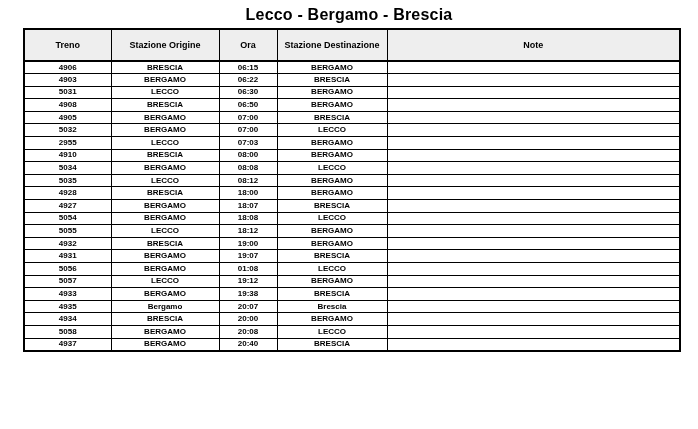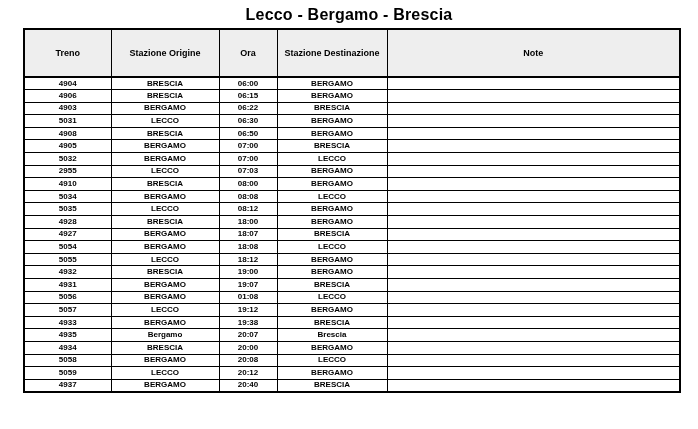--- a/index.html
+++ b/index.html
@@ -41,21 +41,21 @@
   table.timetable td {
     border: 1px solid #000000;
     text-align: center;
     vertical-align: middle;
     color: #000000;
     overflow: hidden;
     white-space: nowrap;
     padding: 0;
   }
   table.timetable th {
-    height: 48px;
+    height: 32px;
     font-size: 9px;
     font-weight: bold;
     background: #eeeeee;
     border-bottom: 2px solid #000000;
   }
   table.timetable td {
     height: 12.6px;
     line-height: 10px;
     font-size: 8px;
     font-weight: bold;
@@ -85,27 +85,20 @@
       <tr>
         <th>Treno</th>
         <th>Stazione Origine</th>
         <th>Ora</th>
         <th>Stazione Destinazione</th>
         <th>Note</th>
       </tr>
     </thead>
     <tbody id="rows-body">
         <tr>
-          <td>4904</td>
-          <td>BRESCIA</td>
-          <td>06:00</td>
-          <td>BERGAMO</td>
-          <td></td>
-        </tr>
-        <tr>
           <td>4906</td>
           <td>BRESCIA</td>
           <td>06:15</td>
           <td>BERGAMO</td>
           <td></td>
         </tr>
         <tr>
           <td>4903</td>
           <td>BERGAMO</td>
           <td>06:22</td>
@@ -243,27 +236,20 @@
           <td>BRESCIA</td>
           <td>20:00</td>
           <td>BERGAMO</td>
           <td></td>
         </tr>
         <tr>
           <td>5058</td>
           <td>BERGAMO</td>
           <td>20:08</td>
           <td>LECCO</td>
-          <td></td>
-        </tr>
-        <tr>
-          <td>5059</td>
-          <td>LECCO</td>
-          <td>20:12</td>
-          <td>BERGAMO</td>
           <td></td>
         </tr>
         <tr>
           <td>4937</td>
           <td>BERGAMO</td>
           <td>20:40</td>
           <td>BRESCIA</td>
           <td></td>
         </tr>
       </tbody>

